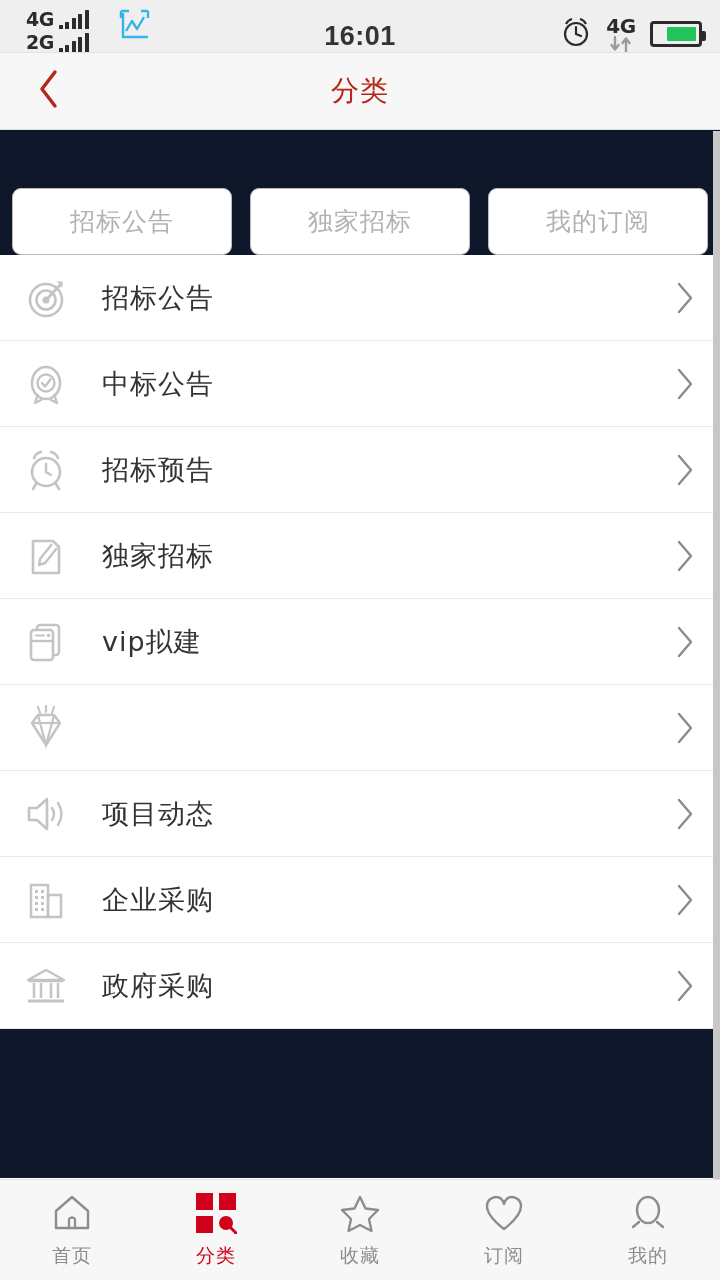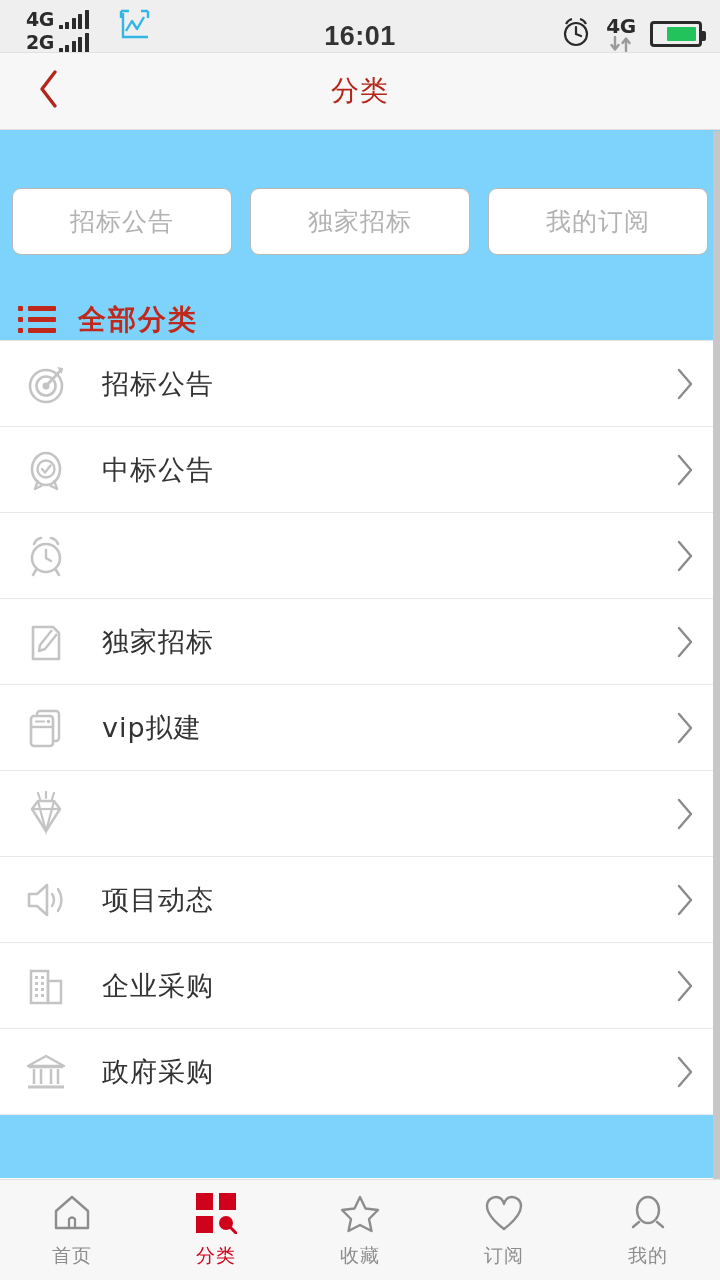--- a/index.html
+++ b/index.html
@@ -67,21 +67,21 @@
     position:absolute; left:18px; top:0; bottom:0;
     width:62px; display:flex; align-items:center; justify-content:center;
   }
   .nav-title {
     width:100%; text-align:center;
     font-size:28px; color:#b32619; letter-spacing:1px;
   }
 
   
   .content {
-    width:720px; height:1048px; background:#7dd3fc;
+    width:720px; height:1048px; background:#0f172a;
     position:relative; overflow:hidden;
   }
 
   .filters {
     display:flex; gap:18px; padding:58px 12px 0 12px;
   }
   .filter-btn {
     flex:1; height:67px;
     border:1px solid #b9b9b9; border-radius:9px;
     background:#fff;
@@ -222,37 +222,20 @@
 </div>
 
 <div class="content">
 
   <div class="filters">
     <div class="filter-btn">招标公告</div>
     <div class="filter-btn">独家招标</div>
     <div class="filter-btn">我的订阅</div>
   </div>
 
-  <div class="section-head">
-    <span class="list-glyph">
-      <span>
-          <b></b>
-          <em></em>
-        </span>
-      <span>
-          <b></b>
-          <em></em>
-        </span>
-      <span>
-          <b></b>
-          <em></em>
-        </span>
-    </span>
-    <span class="section-title">全部分类</span>
-  </div>
 
   <div class="cat-row">
     <span class="cat-icon">
       <svg width="46" height="46" viewBox="0 0 46 46">
         <circle cx="23" cy="25" r="16" stroke="#c4c4c4" stroke-width="2.6" fill="none"></circle>
         <circle cx="23" cy="25" r="9.5" stroke="#c4c4c4" stroke-width="2.6" fill="none"></circle>
         <circle cx="23" cy="25" r="3.5" fill="#c4c4c4"></circle>
         <path d="M23 25 L38 9" stroke="#c4c4c4" stroke-width="2.8" stroke-linecap="round"></path>
         <path d="M34 6 L40 7 L39 13 Z" fill="#c4c4c4"></path>
       </svg>
@@ -287,20 +270,21 @@
     <span class="cat-icon">
       <svg width="46" height="46" viewBox="0 0 46 46">
         <circle cx="23" cy="25" r="14" stroke="#c4c4c4" stroke-width="2.6" fill="none"></circle>
         <path d="M23 17 L23 25 L28 28" stroke="#c4c4c4" stroke-width="2.4" fill="none" stroke-linecap="round"></path>
         <path d="M11 11 Q13 6 18 5" stroke="#c4c4c4" stroke-width="2.6" fill="none" stroke-linecap="round"></path>
         <path d="M35 11 Q33 6 28 5" stroke="#c4c4c4" stroke-width="2.6" fill="none" stroke-linecap="round"></path>
         <path d="M13 37 L10 42" stroke="#c4c4c4" stroke-width="2.6" stroke-linecap="round"></path>
         <path d="M33 37 L36 42" stroke="#c4c4c4" stroke-width="2.6" stroke-linecap="round"></path>
       </svg>
     </span>
+    <span class="cat-label">招标预告</span>
     <span class="chev">
       <svg width="20" height="34" viewBox="0 0 20 34">
           <path d="M4 3 L16 17 L4 31" stroke="#8b8b8b" stroke-width="2.4" fill="none" stroke-linecap="round" stroke-linejoin="round"></path>
         </svg>
     </span>
   </div>
 
   <div class="cat-row">
     <span class="cat-icon">
       <svg width="46" height="46" viewBox="0 0 46 46">

